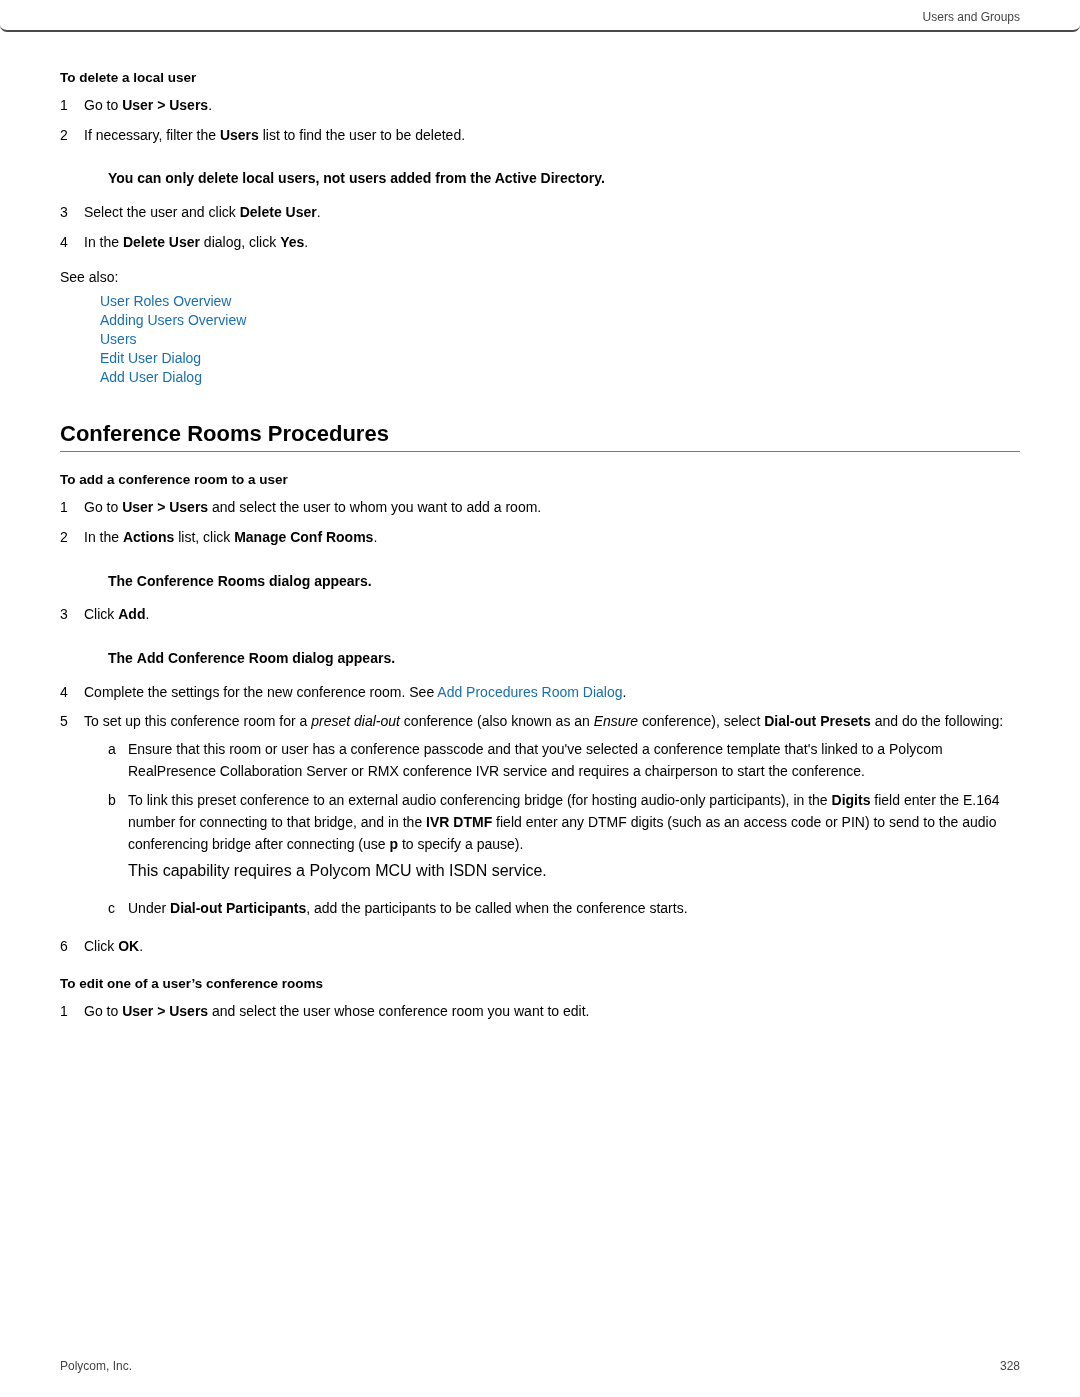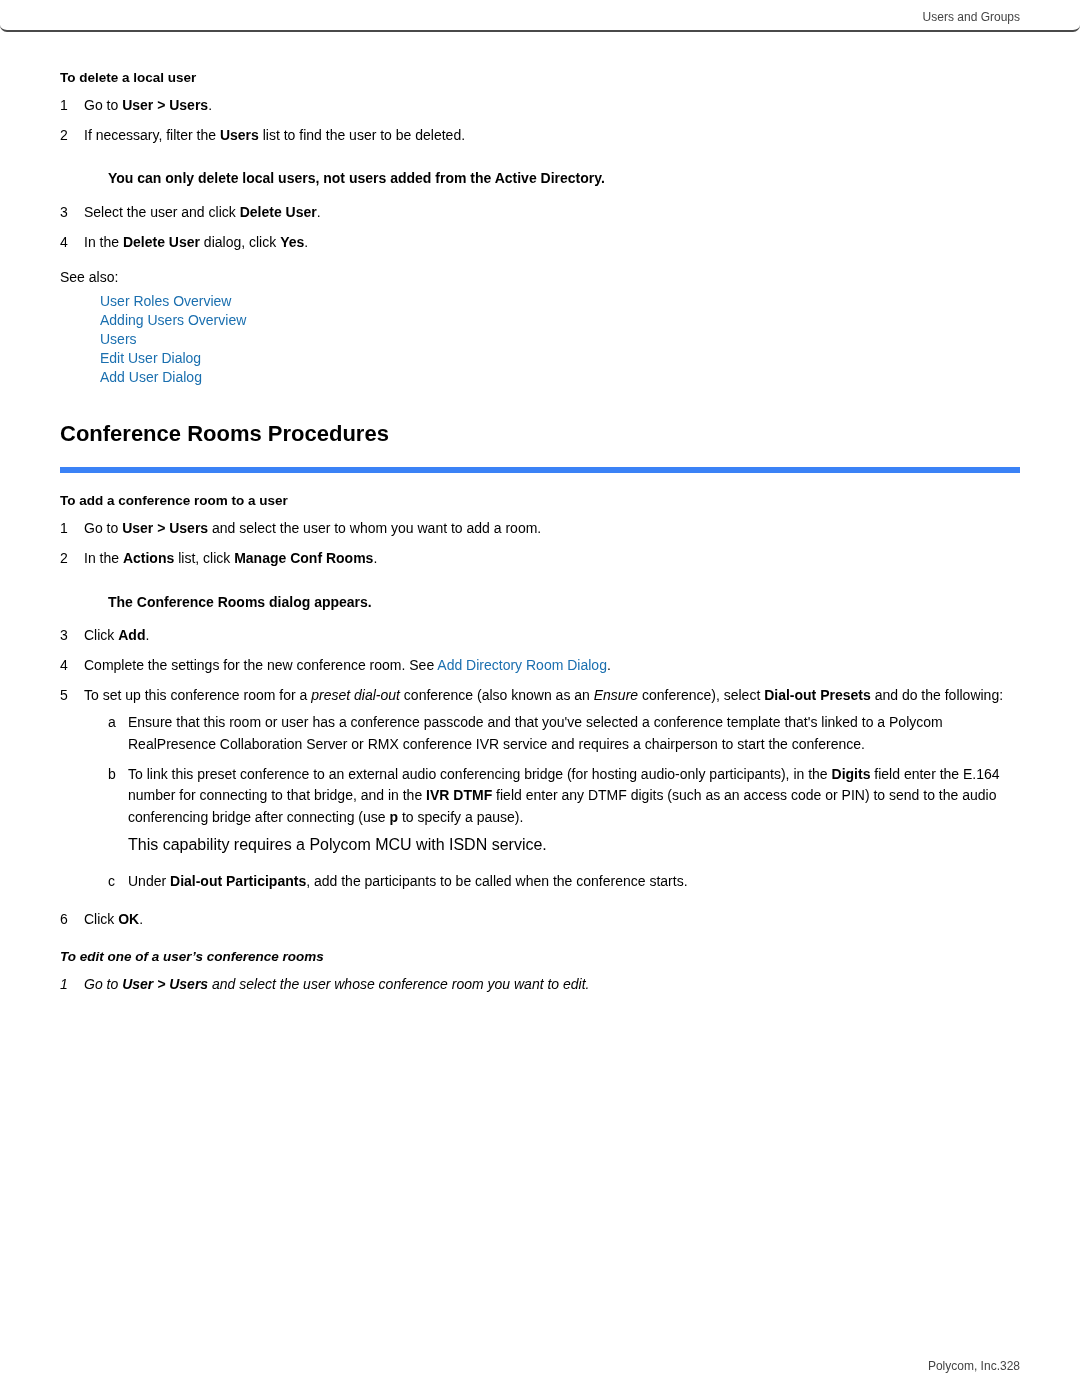--- a/index.html
+++ b/index.html
@@ -108,22 +108,22 @@
       color: #1a6faf;
       text-decoration: none;
       font-size: 14px;
     }
 
     .chapter-title {
       font-size: 22px;
       font-weight: bold;
       margin-top: 36px;
       margin-bottom: 20px;
-      border-bottom: 6px solid #3b82f6;
-      padding-bottom: 20px;
+      border-bottom: 1px solid #3b82f6;
+      padding-bottom: 4px;
     }
 
     .alpha-list {
       list-style: none;
       padding: 0;
       margin-left: 24px;
       margin-top: 6px;
     }
 
     .alpha-list > li {
@@ -154,21 +154,21 @@
       font-size: 16px;
       line-height: 1.55;
     }
 
     .page-footer {
       position: absolute;
       bottom: 24px;
       left: 60px;
       right: 60px;
       display: flex;
-      justify-content: flex-end;
+      justify-content: space-between;
       align-items: center;
       font-size: 12px;
       color: #444;
     }
   </style>
 </head>
 <body>
 
 <div class="page-container">
 
@@ -236,26 +236,27 @@
           <div style="flex:1">
             <span class="list-content">In the <b>Actions</b> list, click <b>Manage Conf Rooms</b>.</span>
             <div class="sub-note">The <b>Conference Rooms</b> dialog appears.</div>
           </div>
         </li>
 
         <li>
           <span class="list-num">3</span>
           <div style="flex:1">
             <span class="list-content">Click <b>Add</b>.</span>
+            <div class="sub-note">The <b>Add Conference Room</b> dialog appears.</div>
           </div>
         </li>
 
         <li>
           <span class="list-num">4</span>
-          <span class="list-content">Complete the settings for the new conference room. See <a class="link" href="#">Add Directory Room Dialog</a>.</span>
+          <span class="list-content">Complete the settings for the new conference room. See <a class="link" href="#">Add Procedures Room Dialog</a>.</span>
         </li>
 
         <li>
           <span class="list-num">5</span>
           <div style="flex:1">
             <span class="list-content">To set up this conference room for a <span class="italic">preset dial-out</span> conference (also known as an <span class="italic">Ensure</span> conference), select <b>Dial-out Presets</b> and do the following:</span>
             <ul class="alpha-list">
 
               <li>
                 <span class="alpha-label">a</span>
@@ -278,21 +279,21 @@
           </div>
         </li>
 
         <li>
           <span class="list-num">6</span>
           <span class="list-content">Click <b>OK</b>.</span>
         </li>
       </ol>
     </div>
 
-    <div style=" font-style: italic;">
+    <div style="">
       <p class="section-heading">To edit one of a user’s conference rooms</p>
 
       <ol class="numbered-list">
 
         <li>
           <span class="list-num">1</span>
           <span class="list-content">Go to <b>User &gt; Users</b> and select the user whose conference room you want to edit.</span>
         </li>
       </ol>
     </div>

